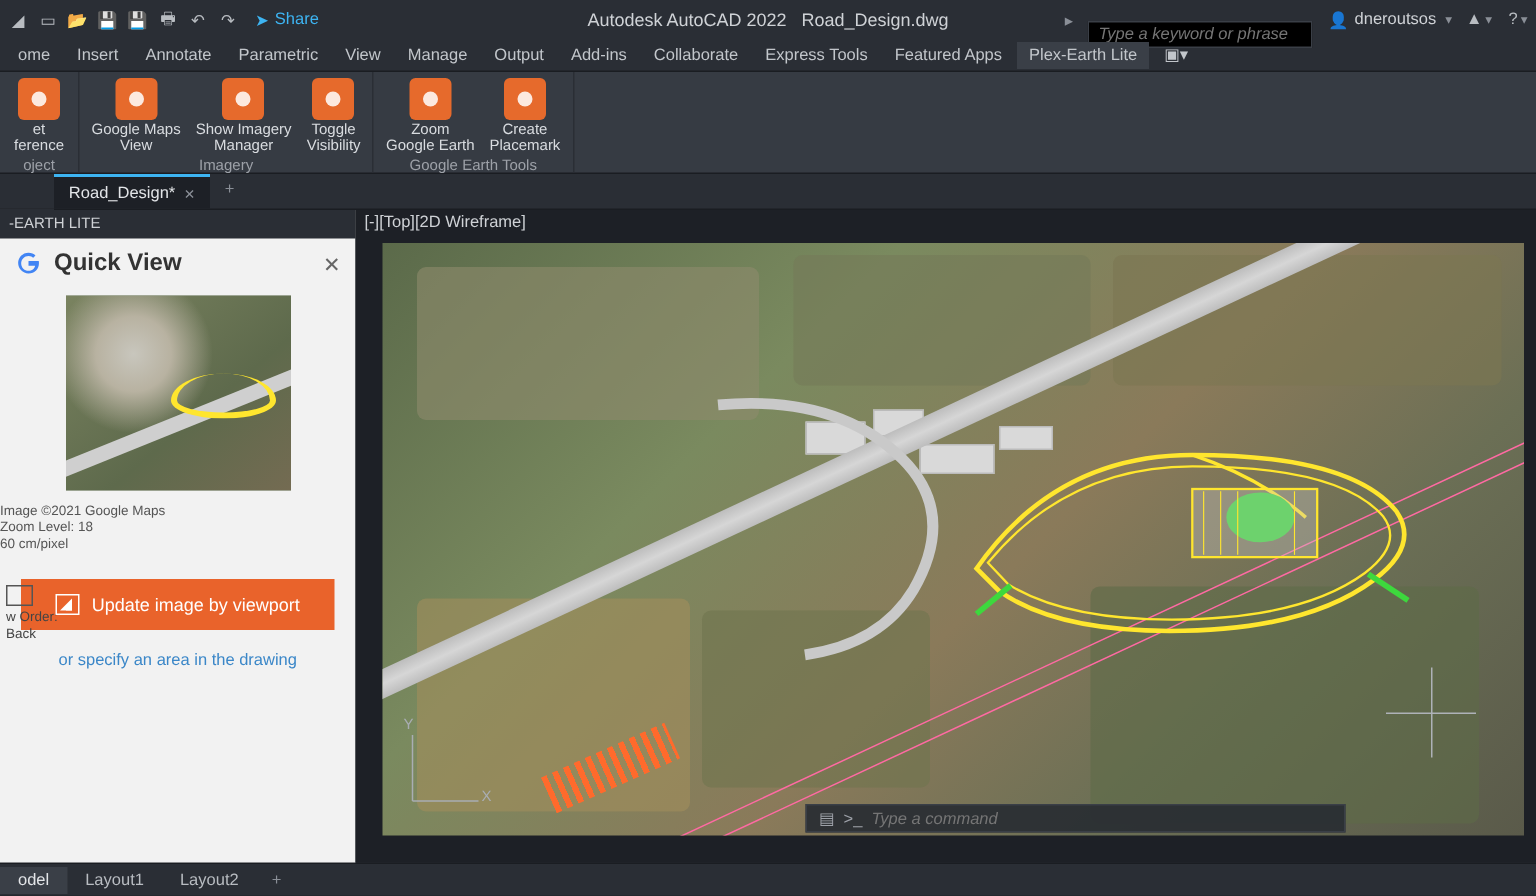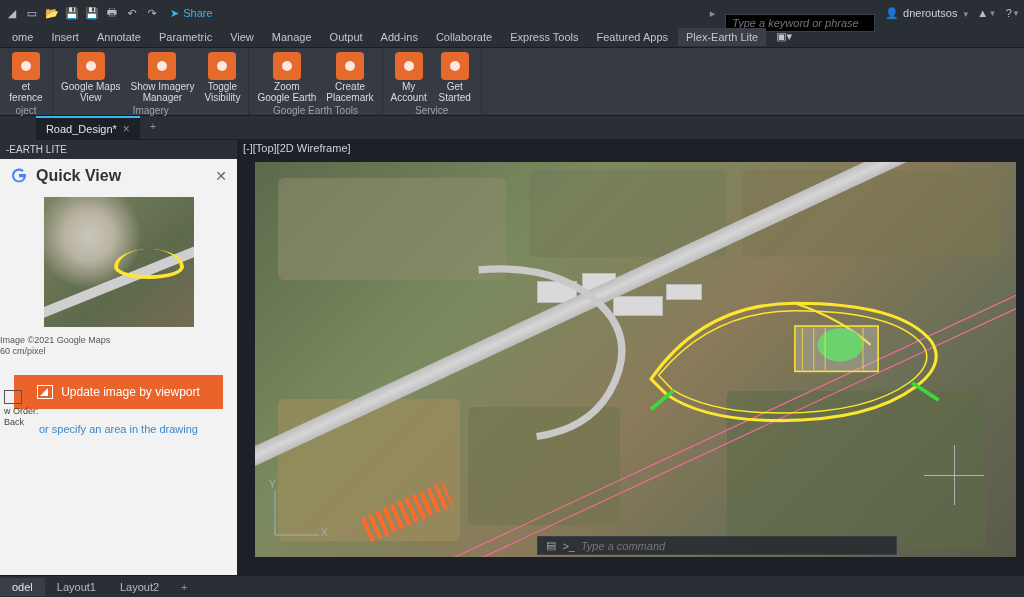--- a/index.html
+++ b/index.html
@@ -95,20 +95,24 @@
     <span class="qat-icon">💾</span>
     <span class="qat-icon">💾</span>
     <span class="qat-icon">🖶</span>
     <span class="qat-icon">↶</span>
     <span class="qat-icon">↷</span>
   </div>
   <div class="share">
     <span>➤</span>
     <span>Share</span>
   </div>
+  <div class="centertitle">
+    <span>Autodesk AutoCAD 2022</span>
+    <span>Road_Design.dwg</span>
+  </div>
   <div class="right">
     <span style="color:#8a8f97">▸</span>
     <input class="search" placeholder="Type a keyword or phrase" style="">
     <span class="user">
       <span>👤</span>
       <span>dneroutsos</span>
       <span class="caret"></span>
     </span>
     <span class="qat-icon caret">▲</span>
     <span class="qat-icon caret">?</span>
@@ -194,43 +198,20 @@
             <svg width="16" height="16">
               <circle cx="8" cy="8" r="5" fill="#fff" opacity=".85"></circle>
             </svg>
           </div>
           <div class="ribbon-label">Create
 Placemark</div>
         </div>
       </div>
       <div class="ribbon-group-title">Google Earth Tools</div>
     </div>
-    <div class="ribbon-group">
-      <div class="btn-row">
-        <div class="ribbon-btn">
-          <div class="ribbon-icon orange">
-            <svg width="16" height="16">
-              <circle cx="8" cy="8" r="5" fill="#fff" opacity=".85"></circle>
-            </svg>
-          </div>
-          <div class="ribbon-label">My
-Account</div>
-        </div>
-        <div class="ribbon-btn">
-          <div class="ribbon-icon orange">
-            <svg width="16" height="16">
-              <circle cx="8" cy="8" r="5" fill="#fff" opacity=".85"></circle>
-            </svg>
-          </div>
-          <div class="ribbon-label">Get
-Started</div>
-        </div>
-      </div>
-      <div class="ribbon-group-title">Service</div>
-    </div>
   </div>
 
 <div class="doctabs">
   <div class="start-tab">tart</div>
   <div class="doc-tab">
     <span>Road_Design*</span>
     <span class="close-x">×</span>
   </div>
   <div class="plus">+</div>
 </div>
@@ -256,20 +237,21 @@
         <div style="position:absolute;left:70px;top:52px;width:70px;height:30px;border:4px solid #ffe62e;border-radius:50% 50% 50% 50%/60% 60% 40% 40%;border-top:none;"></div>
       </div>
     </div>
     <div class="qv-order">
       <div style="width:18px;height:14px;border:1px solid #555;margin-bottom:2px;"></div>
       <span>w Order:
 Back</span>
     </div>
     <div class="qv-info">
       <div>Image ©2021 Google Maps</div>
+      <div>Zoom Level: 18</div>
       <div>60 cm/pixel</div>
     </div>
     <div class="qv-update-btn">
       <span class="icn"></span>
       <span>Update image by viewport</span>
     </div>
     <div class="qv-or">or specify an area in the drawing</div>
   </div>
 
   <div class="viewport">

